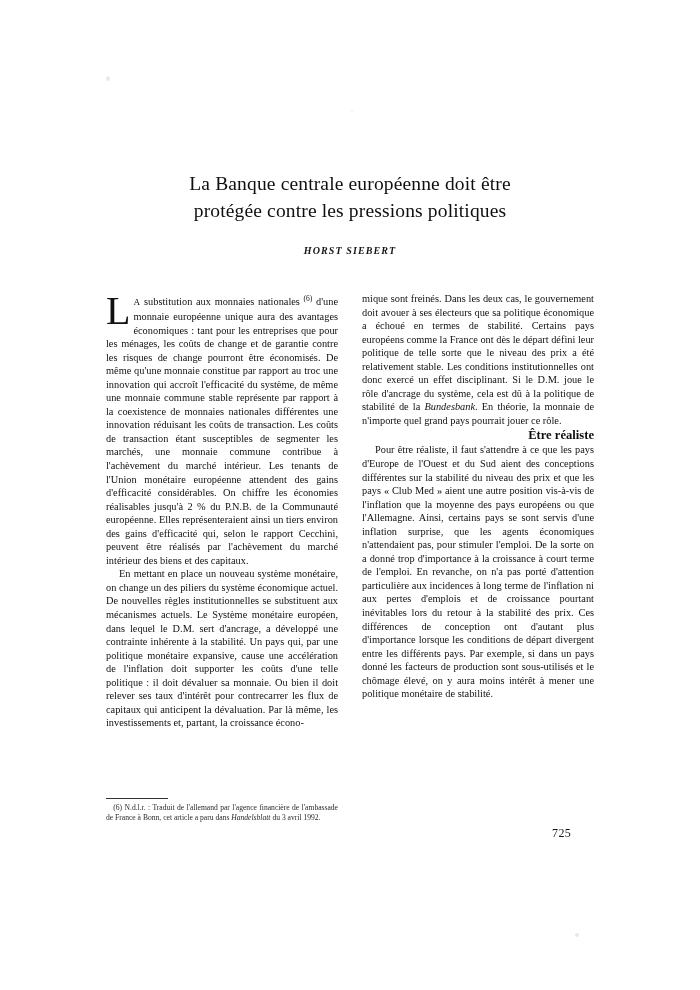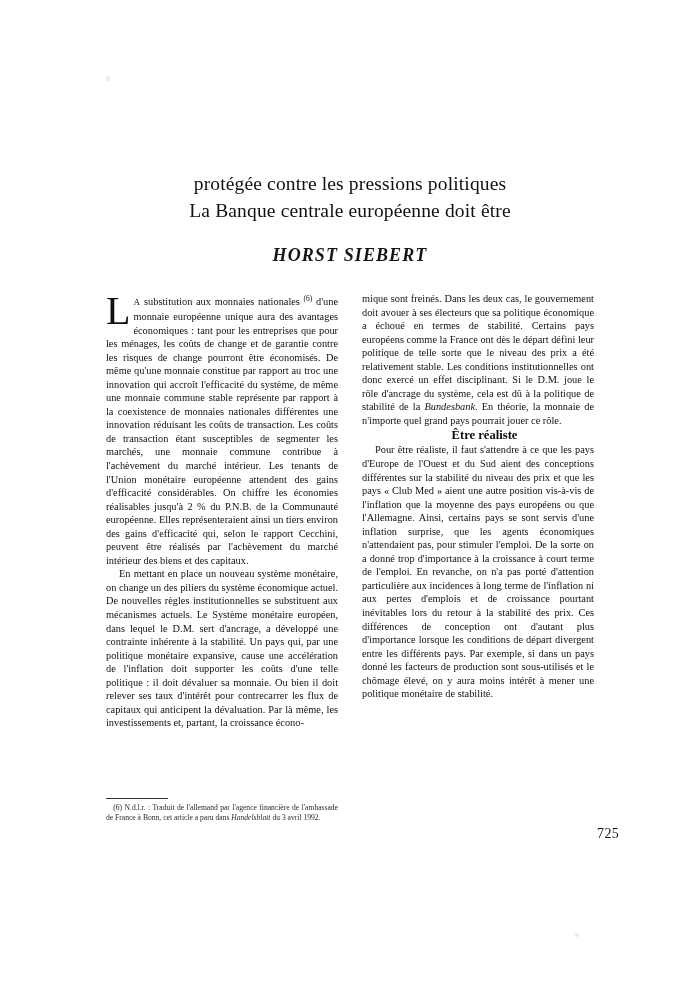--- a/index.html
+++ b/index.html
@@ -33,21 +33,21 @@
     white-space: nowrap;
   }
   .author {
     position: absolute;
     left: 108px;
     top: 245px;
     width: 484px;
     text-align: center;
     font-style: italic;
     font-weight: bold;
-    font-size: 18px;
+    font-size: 10px;
     letter-spacing: 1.1px;
     color: #151515;
   }
 
   
   .columns {
     position: absolute;
     left: 106px;
     top: 292px;
     width: 488px;
@@ -91,21 +91,21 @@
   }
   .it { font-style: italic; margin-top: 34px; }
 
   
   .section-heading {
     font-weight: bold;
     font-size: 12.6px;
     line-height: 16px;
     margin: 13px 0 10px 0;
     text-indent: 0;
-    text-align: center;
+    text-align: right;
     color: #0e0e0e;
   }
 
   
   .footnote {
     position: absolute;
     left: 106px;
     top: 798px;
     width: 232px;
   }
@@ -121,24 +121,23 @@
     text-align: justify;
     color: #2a2a2a;
   }
   .footnote-text .fn-num { font-size: 7.6px; }
 
   
   .page-number {
     position: absolute;
     left: 552px;
     top: 826px;
-    font-size: 14px;
+    font-size: 12px;
     letter-spacing: 0.4px;
     color: #181818;
-    margin-left: 45px;
   }
 
   
   .speckle {
     position: absolute;
     background: #e9e9e9;
     border-radius: 50%;
   }
   .sp1 { left: 106px; top: 76px;  width: 4px; height: 5px; }
   .sp2 { left: 575px; top: 933px; width: 4px; height: 4px; }
@@ -147,22 +146,22 @@
 </head>
 <body>
 
 <div class="page">
 
   <div class="speckle sp1"></div>
   <div class="speckle sp2"></div>
   <div class="speckle sp3"></div>
 
   <div class="title-block">
+    <div class="title-line">La Banque centrale européenne doit être</div>
     <div class="title-line">protégée contre les pressions politiques</div>
-    <div class="title-line">La Banque centrale européenne doit être</div>
   </div>
 
   <div class="author">HORST SIEBERT</div>
 
   <div class="columns">
 
     <div class="col col-left">
       <p class="no-indent">
         <span class="dropcap">L</span><span class="smallcaps">A</span><span> substitution aux monnaies nationales </span><span class="fn-ref">(6)</span><span> d'une monnaie européenne unique aura des avantages économiques : tant pour les entreprises que pour les ménages, les coûts de change et de garantie contre les risques de change pourront être économisés. De même qu'une monnaie constitue par rapport au troc une innovation qui accroît l'efficacité du système, de même une monnaie commune stable représente par rapport à la coexistence de monnaies nationales différentes une innovation réduisant les coûts de transaction. Les coûts de transaction étant susceptibles de segmenter les marchés, une monnaie commune contribue à l'achèvement du marché intérieur. Les tenants de l'Union monétaire européenne attendent des gains d'efficacité considérables. On chiffre les économies réalisables jusqu'à 2 % du P.N.B. de la Communauté européenne. Elles représenteraient ainsi un tiers environ des gains d'efficacité qui, selon le rapport Cecchini, peuvent être réalisés par l'achèvement du marché intérieur des biens et des capitaux.</span>
       </p>

